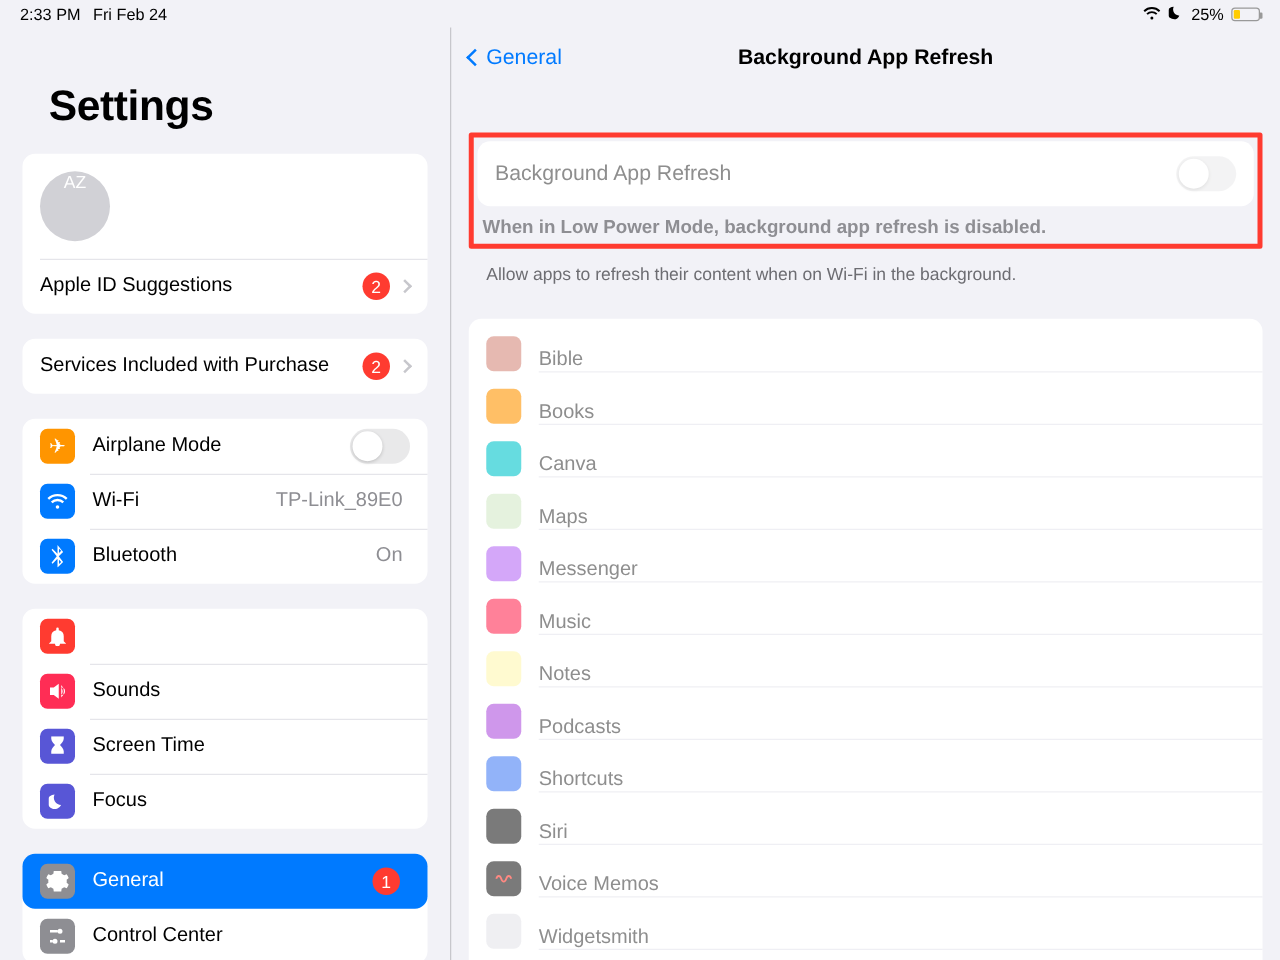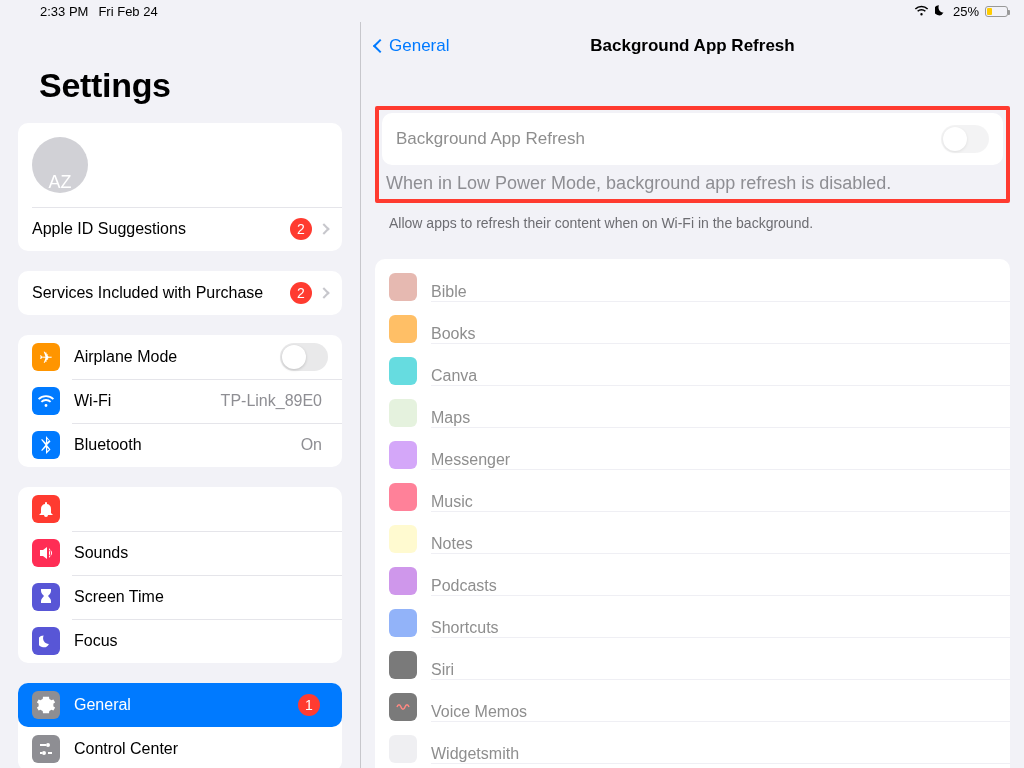--- a/index.html
+++ b/index.html
@@ -8,21 +8,21 @@
     font-family: -apple-system, "Helvetica Neue", Helvetica, Arial, sans-serif;
     background: #f2f2f7;
     overflow: hidden;
     color: #000;
     font-size: 16px;
   }
   
   .status-bar {
     position: absolute; top: 0; left: 0; right: 0; height: 22px;
     display: flex; justify-content: space-between; align-items: center;
-    padding: 0 16px; font-size: 13px; font-weight: 500; margin-left: 24px;
+    padding: 0 16px; font-size: 13px; font-weight: 500;
   }
   .status-left { display: flex; gap: 10px; }
   .status-right { display: flex; align-items: center; gap: 6px; }
   .battery {
     width: 23px; height: 11px; border: 1px solid #999; border-radius: 3px;
     position: relative; display: inline-block;
   }
   .battery::after {
     content: ""; position: absolute; right: -3px; top: 3px; width: 2px; height: 5px;
     background: #999; border-radius: 0 1px 1px 0;
@@ -53,22 +53,22 @@
     width: 8px; height: 8px; border-right: 2px solid #c7c7cc; border-top: 2px solid #c7c7cc;
     transform: rotate(45deg); display: inline-block;
   }
   .badge {
     background: #ff3b30; color: #fff; font-size: 14px; min-width: 22px; height: 22px;
     border-radius: 11px; display: inline-flex; align-items: center; justify-content: center;
     padding: 0 6px; margin-right: 8px; font-weight: 400;
   }
   .avatar {
     width: 56px; height: 56px; border-radius: 50%; background: #d1d1d6;
-    color: #fff; display: flex; align-items: flex-end; justify-content: center;
-    font-size: 18px; margin-right: 12px;
+    color: #fff; display: flex; align-items: flex-start; justify-content: center;
+    font-size: 14px; margin-right: 12px;
   }
   .avatar-row { padding-top: 14px; padding-bottom: 14px; }
   .icon {
     width: 28px; height: 28px; border-radius: 6px; margin-right: 14px;
     display: flex; align-items: center; justify-content: center; flex-shrink: 0;
     color: #fff; font-size: 16px;
   }
   .switch {
     width: 48px; height: 28px; background: #e9e9ea; border-radius: 14px; position: relative;
     flex-shrink: 0;
@@ -100,21 +100,21 @@
     border: 4px solid #ff3b30; border-radius: 2px; margin-top: 36px;
     padding: 3px 3px 3px 3px;
   }
   .toggle-row {
     background: #fff; border-radius: 10px; padding: 12px 14px;
     display: flex; align-items: center; justify-content: space-between;
     color: #8e8e8e;
     font-size: 17px;
   }
   .toggle-row .switch { opacity: 0.5; }
-  .footnote { font-size: 18px; color: #8e8e93; padding: 8px 4px 2px 4px; }
+  .footnote { font-size: 15px; color: #8e8e93; padding: 8px 4px 2px 4px; font-weight: bold; }
   .helper { font-size: 14px; color: #6d6d72; padding: 12px 14px; }
   .apps-card { background: #fff; border-radius: 10px; margin-top: 16px; }
   .app-row {
     display: flex; align-items: flex-end; height: 42px; padding: 0 14px;
     position: relative; color: #8e8e8e;
   }
   .app-row + .app-row::before {
     content: ""; position: absolute; left: 56px; right: 0; top: 0; height: 1px;
     background: #efeff4;
   }

